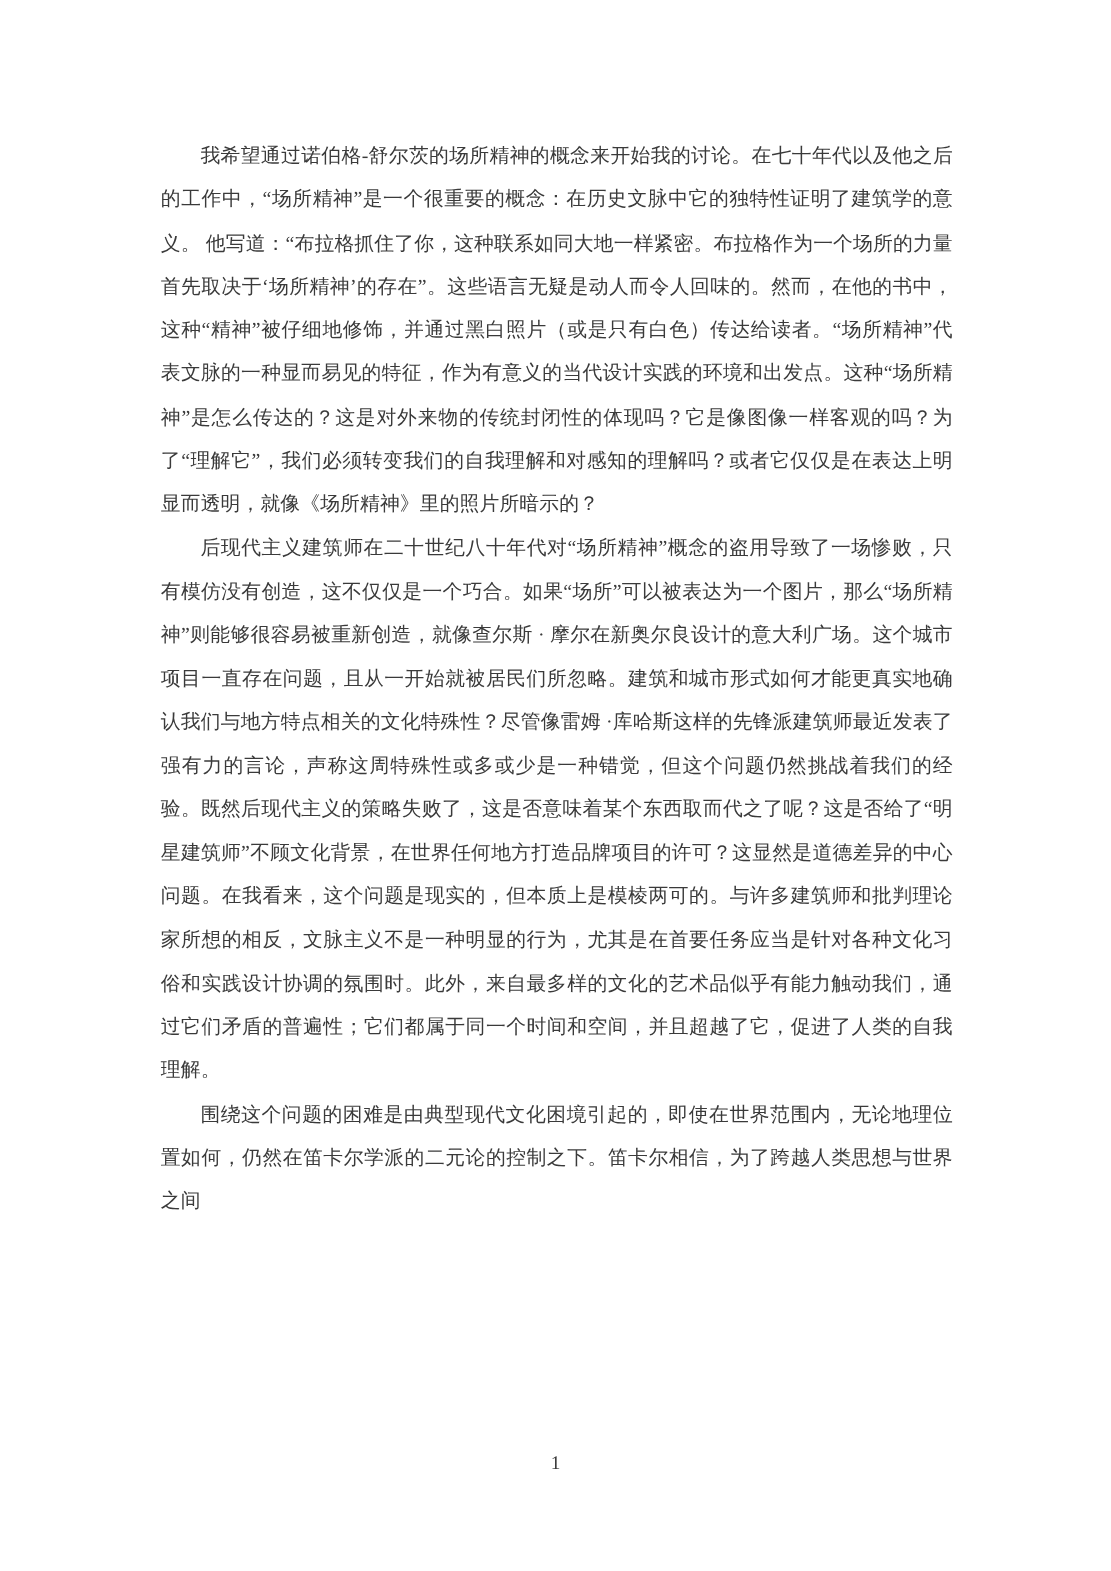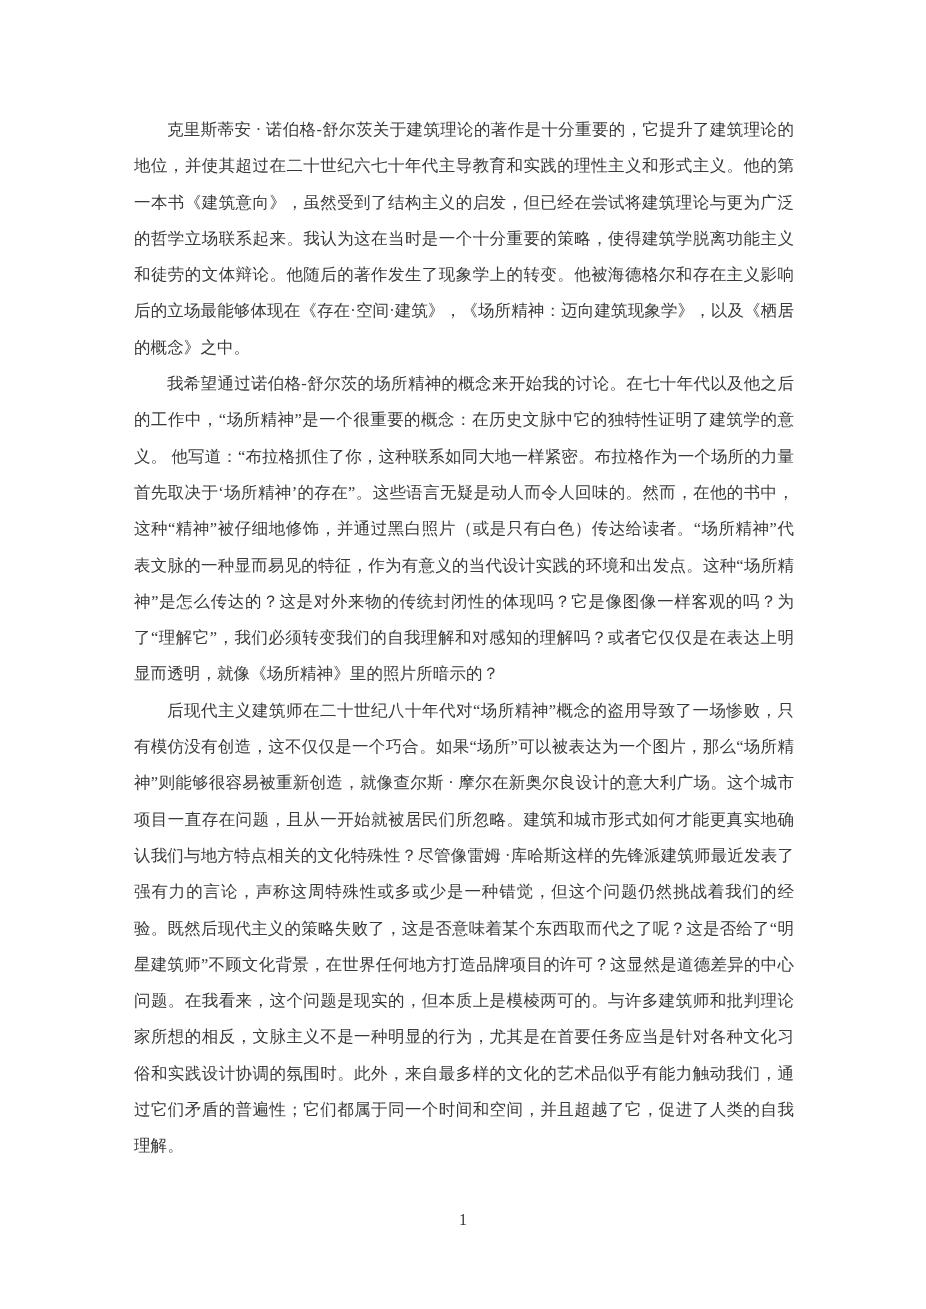--- a/index.html
+++ b/index.html
@@ -47,18 +47,18 @@
     color: #3a3a3a;
     font-size: 16px;
     line-height: 24px;
   }
 </style>
 </head>
 <body>
 
 <div class="page">
   <main class="text-block">
-    <p>克里斯蒂安 · 诺伯格-舒尔茨关于建筑理论的著作是十分重要的，它提升了建筑理论的地位，并使其超过在二十世纪六七十年代主导教育和实践的理性主义和形式主义。他的第一本书《建筑意向》，虽然受到了结构主义的启发，但已经在尝试将建筑理论与更为广泛的哲学立场联系起来。我认为这在当时是一个十分重要的策略，使得建筑学脱离功能主义和徒劳的文体辩论。他随后的著作发生了现象学上的转变。他被海德格尔和存在主义影响后的立场最能够体现在《存在·空间·建筑》，《场所精神：迈向建筑现象学》，以及《栖居的概念》之中。</p>
     <p>我希望通过诺伯格-舒尔茨的场所精神的概念来开始我的讨论。在七十年代以及他之后的工作中，“场所精神”是一个很重要的概念：在历史文脉中它的独特性证明了建筑学的意义。 他写道：“布拉格抓住了你，这种联系如同大地一样紧密。布拉格作为一个场所的力量首先取决于‘场所精神’的存在”。这些语言无疑是动人而令人回味的。然而，在他的书中，这种“精神”被仔细地修饰，并通过黑白照片（或是只有白色）传达给读者。“场所精神”代表文脉的一种显而易见的特征，作为有意义的当代设计实践的环境和出发点。这种“场所精神”是怎么传达的？这是对外来物的传统封闭性的体现吗？它是像图像一样客观的吗？为了“理解它”，我们必须转变我们的自我理解和对感知的理解吗？或者它仅仅是在表达上明显而透明，就像《场所精神》里的照片所暗示的？</p>
     <p>后现代主义建筑师在二十世纪八十年代对“场所精神”概念的盗用导致了一场惨败，只有模仿没有创造，这不仅仅是一个巧合。如果“场所”可以被表达为一个图片，那么“场所精神”则能够很容易被重新创造，就像查尔斯 · 摩尔在新奥尔良设计的意大利广场。这个城市项目一直存在问题，且从一开始就被居民们所忽略。建筑和城市形式如何才能更真实地确认我们与地方特点相关的文化特殊性？尽管像雷姆 ·库哈斯这样的先锋派建筑师最近发表了强有力的言论，声称这周特殊性或多或少是一种错觉，但这个问题仍然挑战着我们的经验。既然后现代主义的策略失败了，这是否意味着某个东西取而代之了呢？这是否给了“明星建筑师”不顾文化背景，在世界任何地方打造品牌项目的许可？这显然是道德差异的中心问题。在我看来，这个问题是现实的，但本质上是模棱两可的。与许多建筑师和批判理论家所想的相反，文脉主义不是一种明显的行为，尤其是在首要任务应当是针对各种文化习俗和实践设计协调的氛围时。此外，来自最多样的文化的艺术品似乎有能力触动我们，通过它们矛盾的普遍性；它们都属于同一个时间和空间，并且超越了它，促进了人类的自我理解。</p>
+    <p>围绕这个问题的困难是由典型现代文化困境引起的，即使在世界范围内，无论地理位置如何，仍然在笛卡尔学派的二元论的控制之下。笛卡尔相信，为了跨越人类思想与世界之间</p>
   </main>
   <footer class="page-number">1</footer>
 </div>
 
 </body></html>

